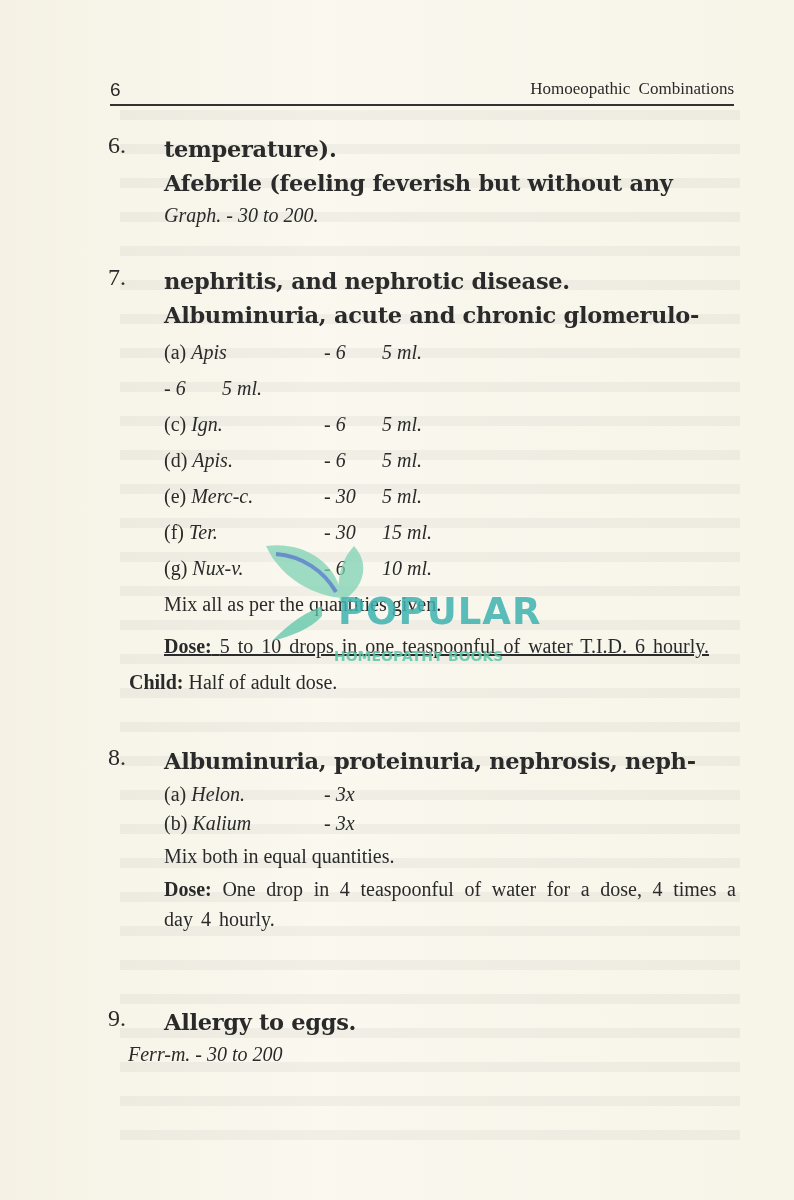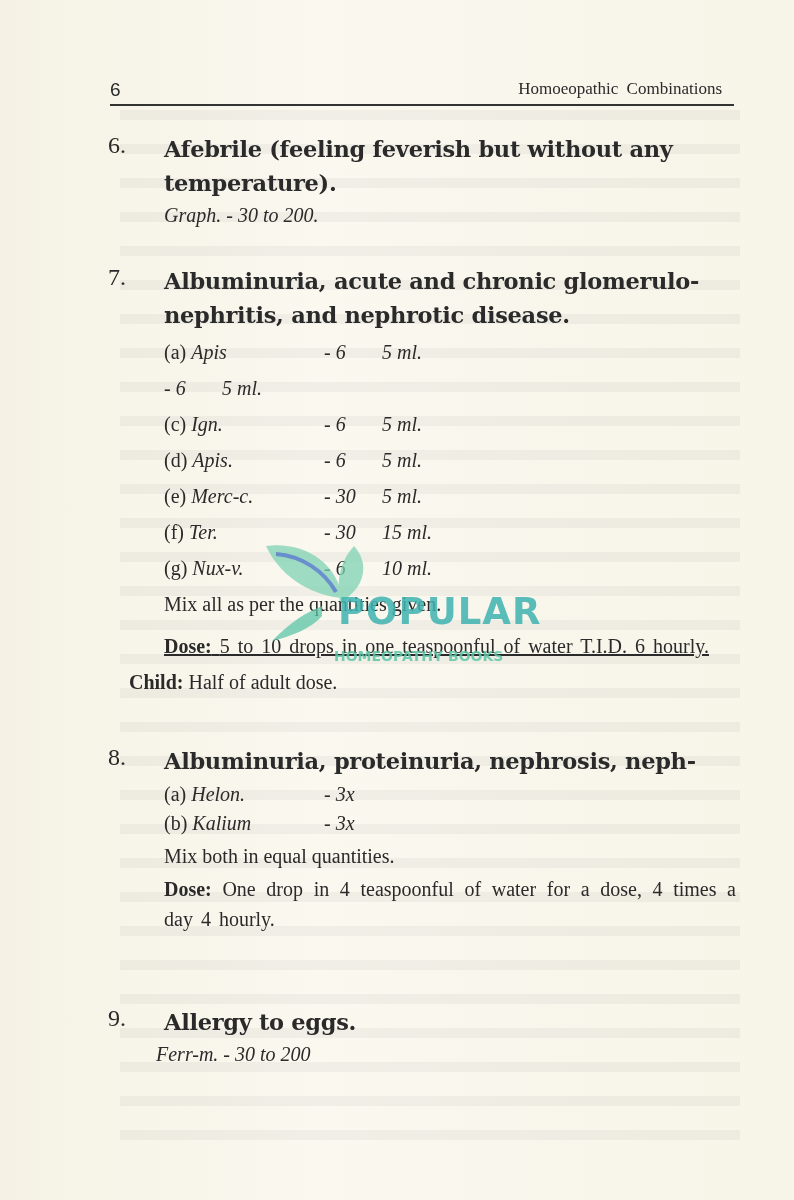--- a/index.html
+++ b/index.html
@@ -5,21 +5,21 @@
   html, body { margin:0; padding:0; }
   body { width:794px; height:1200px; background:#f8f5ea; position:relative; overflow:hidden;
          font-family:"DejaVu Serif","Liberation Serif",serif; color:#2a2a2a; }
   .page { position:absolute; left:0; top:0; width:794px; height:1200px;
           background:linear-gradient(90deg,#f5f2e5 0%,#faf8ef 40%,#f7f4e8 100%); }
   .ghost { position:absolute; left:120px; top:110px; width:620px; height:1050px; opacity:0.06;
            background:repeating-linear-gradient(180deg,#555 0 10px,transparent 10px 34px); }
   .header { position:absolute; left:110px; top:76px; width:624px; height:28px;
             border-bottom:2px solid #333; font-family:"Liberation Serif",serif; }
   .pagenum { position:absolute; left:0; top:3px; font-size:19px; font-family:"Liberation Sans",sans-serif; }
-  .runhead { position:absolute; right:12px; top:3px; font-size:17px; word-spacing:4px; }
+  .runhead { position:absolute; right:0; top:3px; font-size:17px; word-spacing:4px; }
   .sec { position:absolute; left:108px; width:628px; }
   .num { position:absolute; left:0; top:0; font-size:24px; font-family:"Liberation Serif",serif; }
   .title { margin-left:56px; font-family:"DejaVu Serif",serif; font-weight:bold; font-size:22.5px;
            line-height:34px; letter-spacing:-0.3px; }
   .line { margin-left:56px; font-family:"Liberation Serif",serif; font-size:20px; line-height:36px; }
   .it { font-style:italic; }
   .row { display:flex; }
   .c1 { width:160px; } .c2 { width:58px; } .c3 {}
   .bold { font-weight:bold; }
   .just { text-align:justify; text-align-last:left; word-spacing:3px; }
@@ -36,31 +36,31 @@
   <div class="ghost"></div>
 
   <div class="header">
     <span class="pagenum">6</span>
     <span class="runhead">Homoeopathic Combinations</span>
   </div>
 
   <div class="sec" style="top:132px;">
     <span class="num">6.</span>
     <div class="title">
+      <div>temperature).</div>
       <div>Afebrile (feeling feverish but without any</div>
-      <div>temperature).</div>
     </div>
     <div class="line it" style="line-height:30px;">Graph. - 30 to 200.</div>
   </div>
 
   <div class="sec" style="top:264px;">
     <span class="num">7.</span>
     <div class="title">
+      <div>nephritis, and nephrotic disease.</div>
       <div>Albuminuria, acute and chronic glomerulo-</div>
-      <div>nephritis, and nephrotic disease.</div>
     </div>
     <div style="margin-top:2px;">
       <div class="line row">
           <span class="c1"><span>(a)</span> <span class="it">Apis</span></span>
           <span class="c2 it">- 6</span>
           <span class="c3 it">5 ml.</span>
         </div>
       <div class="line row">
           <span class="c2 it">- 6</span>
           <span class="c3 it">5 ml.</span>
@@ -113,21 +113,21 @@
     </div>
     <div class="line">Mix both in equal quantities.</div>
     <div class="line just" style="line-height:30px;"><span class="bold">Dose:</span> <span>One drop in 4 teaspoonful of water for a dose, 4 times a day 4 hourly.</span></div>
   </div>
 
   <div class="sec" style="top:1005px;">
     <span class="num">9.</span>
     <div class="title">
       <div>Allergy to eggs.</div>
     </div>
-    <div class="line it" style="line-height:30px; margin-left:48px;">Ferr-m. - 30 to 200</div>
+    <div class="line it" style="line-height:30px; margin-left:20px;">Ferr-m. - 30 to 200</div>
   </div>
 
   <div class="wm">
     <svg width="150" height="120" viewBox="0 0 150 120" style="position:absolute;left:0;top:0;opacity:0.75;">
       <path d="M4 10 C40 5 75 25 80 62 C55 60 20 45 4 10 Z" fill="#7fd3b4"></path>
       <path d="M14 18 C40 20 62 35 74 56" stroke="#3b6fc4" stroke-width="4" fill="none"></path>
       <path d="M92 10 C110 30 100 55 78 66 C74 45 78 25 92 10 Z" fill="#7fd3b4"></path>
       <path d="M60 70 C35 80 20 95 10 105 C30 100 50 92 60 80 Z" fill="#5cc6a8"></path>
     </svg>
     <div class="wm-text">POPULAR</div>

